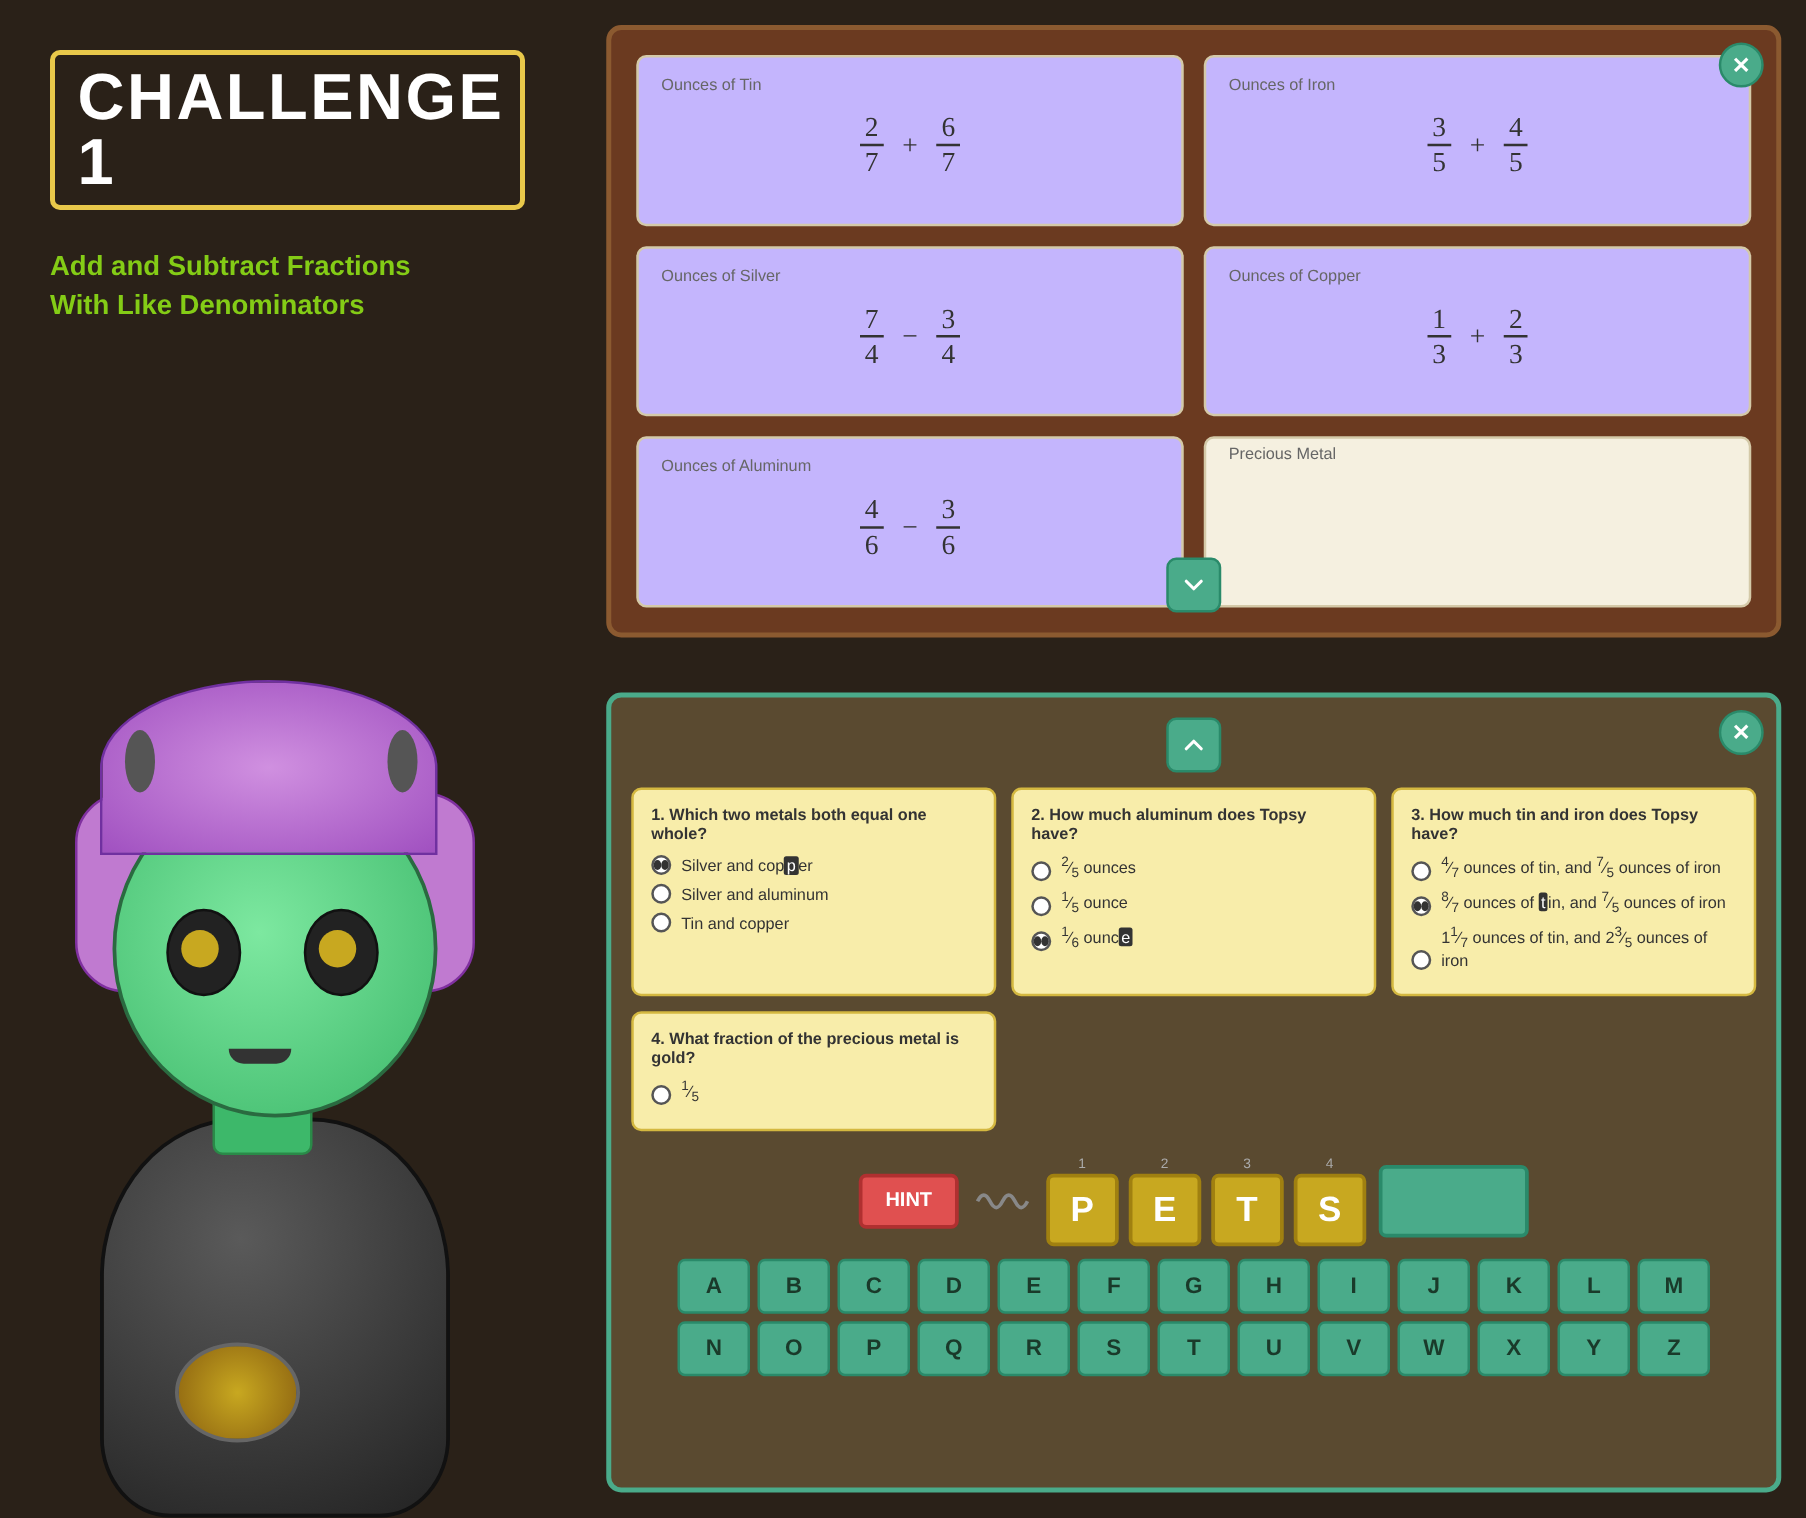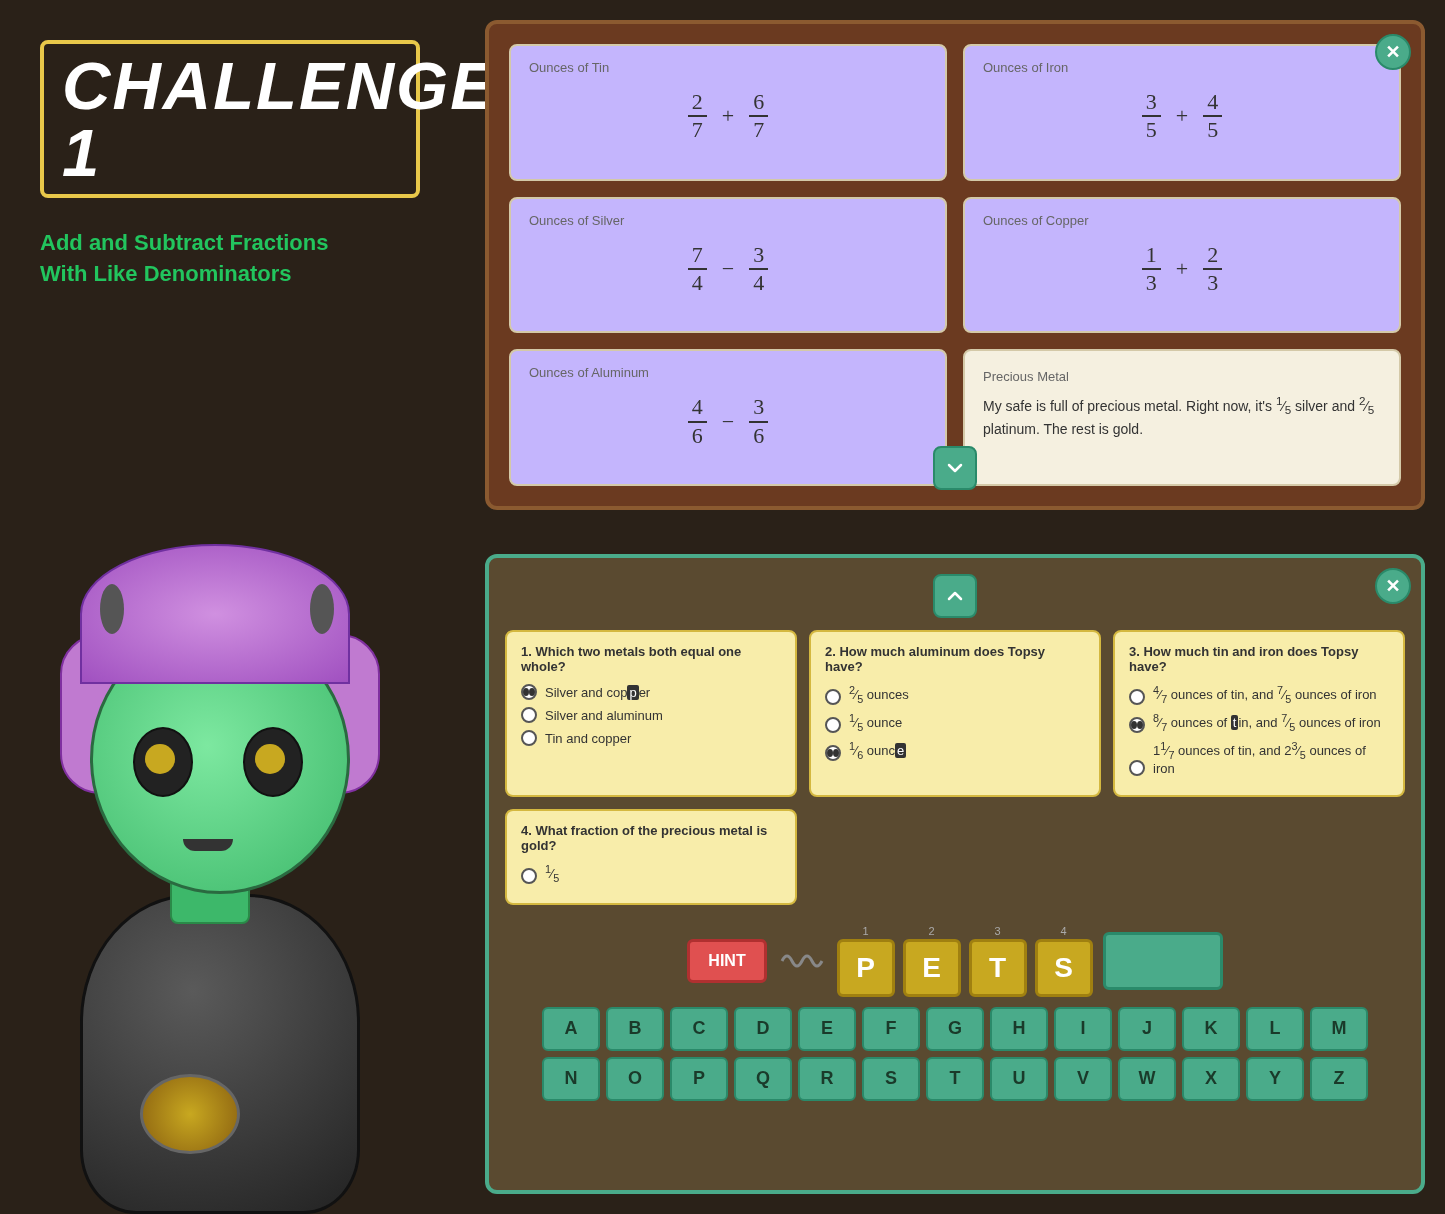--- a/index.html
+++ b/index.html
@@ -26,35 +26,34 @@
     .challenge-badge {
       border: 4px solid #e8c84a;
       border-radius: 8px;
       padding: 8px 18px;
       display: inline-block;
       margin-bottom: 20px;
       background: transparent;
     }
 
     .challenge-text {
-      font-size: 67px;
+      font-size: 52px;
       font-weight: 900;
       color: #f5e96a;
       letter-spacing: 2px;
-      font-style: italic;
       text-transform: uppercase;
       line-height: 1;
     }
 
     .challenge-text span {
       color: #ffffff;
     }
 
     .subtitle {
-      color: #22c55e;
+      color: #84cc16;
       font-size: 22px;
       font-weight: 600;
       line-height: 1.4;
       margin-top: 10px;
     }
 
     
     .right-panel {
       position: absolute;
       right: 0;
@@ -125,21 +124,21 @@
     .op {
       margin: 0 8px;
       font-size: 22px;
       vertical-align: middle;
       display: inline-block;
     }
 
     .precious-metal-card {
       background: #f5f0e0;
       border-radius: 8px;
-      padding: 18px 18px;
+      padding: 4px 18px;
       border: 2px solid #d4c9a8;
     }
 
     .precious-metal-card .card-title {
       font-size: 13px;
       color: #666;
       margin-bottom: 8px;
       font-weight: 500;
     }
 
@@ -505,23 +504,20 @@
         <span class="op">−</span>
         <span class="fraction">
             <span class="num">3</span>
             <span class="den">6</span>
           </span>
       </div>
     </div>
 
     <div class="precious-metal-card">
       <div class="card-title">Precious Metal</div>
-      <div class="card-text">
-        My safe is full of precious metal. Right now, it's <sup>1</sup>⁄<sub>5</sub> silver and <sup>2</sup>⁄<sub>5</sub> platinum. The rest is gold.
-      </div>
     </div>
 
     <div class="scroll-btn" style="position:absolute; bottom:16px; left:50%; transform:translateX(-50%);">
       <svg width="22" height="22" viewBox="0 0 22 22" fill="none">
           <path d="M5 8l6 6 6-6" stroke="#fff" stroke-width="2.5" stroke-linecap="round" stroke-linejoin="round"></path>
         </svg>
     </div>
   </div>
 
   <div class="quiz-panel">

